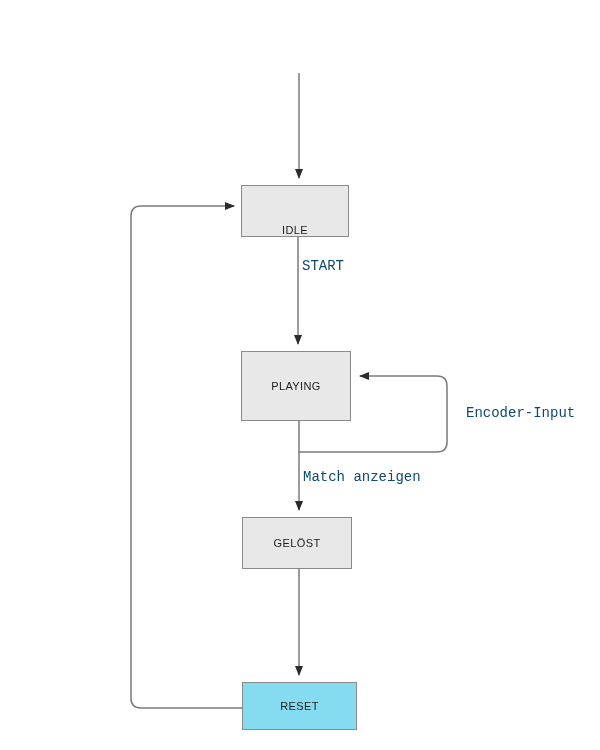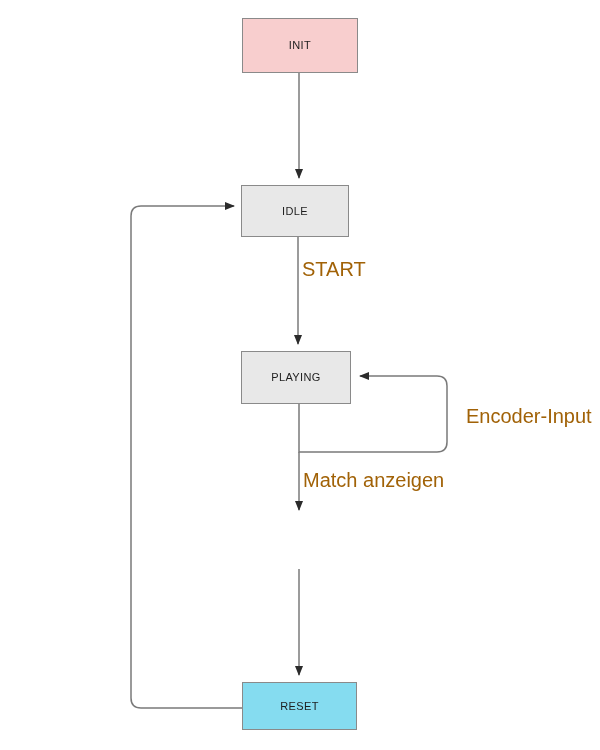--- a/index.html
+++ b/index.html
@@ -40,30 +40,30 @@
   .node-label {
     font-family: "Liberation Sans", sans-serif;
     font-size: 11px;
     letter-spacing: 0.4px;
     color: #1d1d1d;
     line-height: 1.1;
     user-select: none;
   }
   .edge-label {
     position: absolute;
-    font-family: Liberation Sans, sans-serif;
-    font-size: 20px;
-    color: #a16207;
+    font-family: Liberation Mono, monospace;
+    font-size: 14px;
+    color: #0c4a6e;
     white-space: nowrap;
     line-height: 1.15;
     user-select: none;
   }
   #node-init  { left: 242px; top: 18px;  width: 116px; height: 55px; background: #f8cece; }
-  #node-idle  { left: 241px; top: 185px; width: 108px; height: 52px; background: #e8e8e8; }
-  #node-playing { left: 241px; top: 351px; width: 110px; height: 53px; background: #e8e8e8; }
+  #node-idle  { left: 241px; top: 185px; width: 108px; height: 52px; background: #e8e8e8; align-items: flex-end; }
+  #node-playing { left: 241px; top: 351px; width: 110px; height: 70px; background: #e8e8e8; }
   #node-geloest { left: 242px; top: 517px; width: 110px; height: 52px; background: #e8e8e8; }
   #node-reset { left: 242px; top: 682px; width: 115px; height: 48px; background: #85dcf0; text-align: center; }
 
   #label-start    { left: 302px; top: 258px; }
   #label-match    { left: 303px; top: 469px; }
   #label-code     { left: 303px; top: 619px; }
   #label-encoder  { left: 466px; top: 405px; }
 </style>
 </head>
 <body>
@@ -95,32 +95,32 @@
 
     <g>
       <path d="M 299 569 L 299 675" fill="none" stroke="#7a7a7a" stroke-width="1.5" marker-end="url(#arrowhead)"></path>
     </g>
 
     <g>
       <path d="M 242 708 L 141 708 Q 131 708 131 698 L 131 216 Q 131 206 141 206 L 234 206" fill="none" stroke="#7a7a7a" stroke-width="1.5" marker-end="url(#arrowhead)"></path>
     </g>
   </svg>
 
-  <div class="node" id="node-init">
-    <span class="node-label">INIT</span>
-  </div>
 
   <div class="node" id="node-idle">
     <span class="node-label">IDLE</span>
   </div>
 
   <div class="node" id="node-playing">
     <span class="node-label">PLAYING</span>
   </div>
 
+  <div class="node" id="node-geloest">
+    <span class="node-label">GELÖST</span>
+  </div>
 
   <div class="node" id="node-reset">
     <span class="node-label">RESET</span>
   </div>
 
   <div class="edge-label" id="label-start">START</div>
 
   <div class="edge-label" id="label-encoder">Encoder-Input</div>
 
   <div class="edge-label" id="label-match">Match anzeigen</div>

